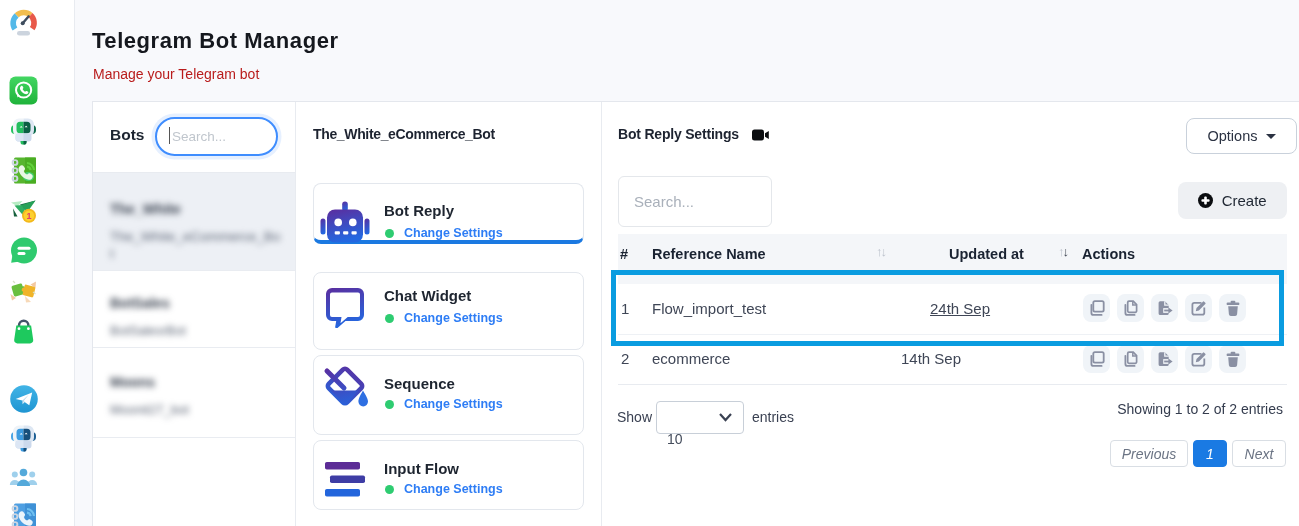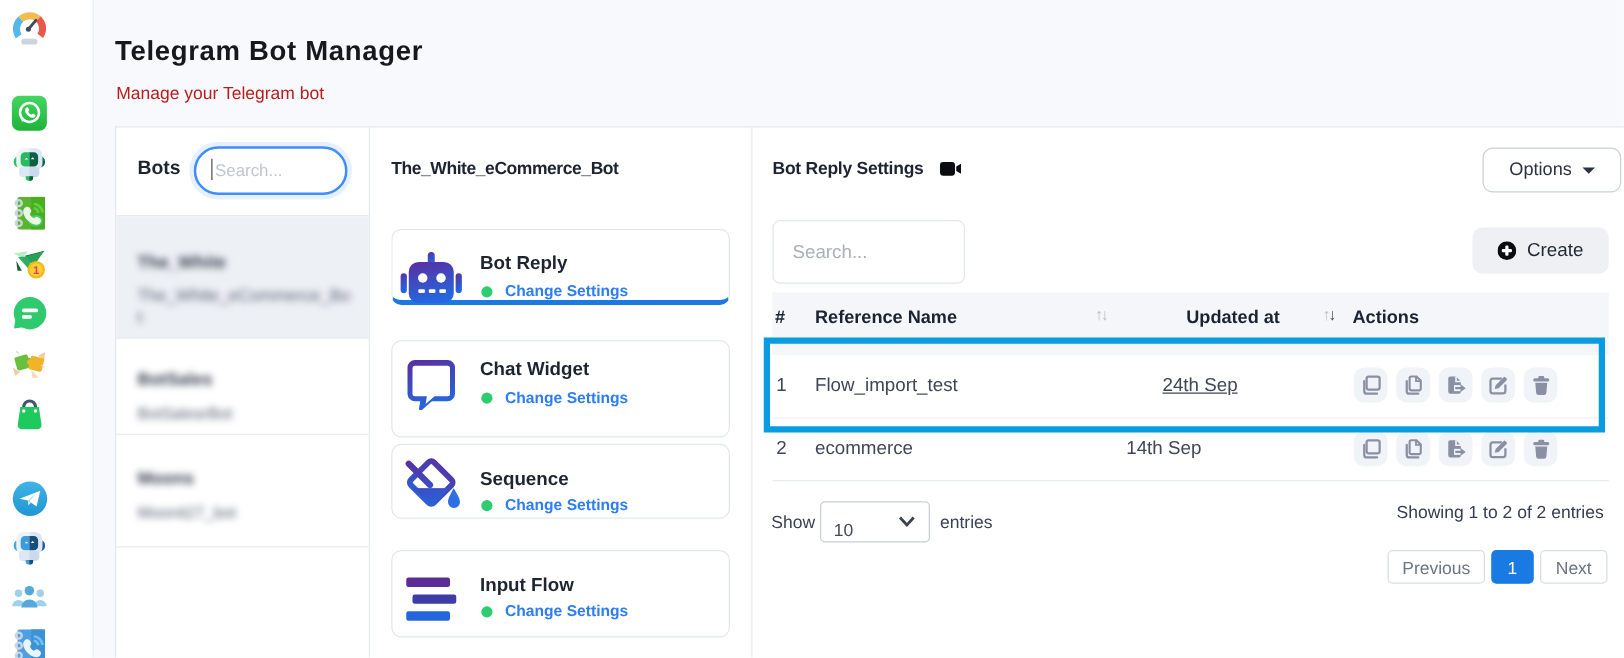--- a/index.html
+++ b/index.html
@@ -10,21 +10,21 @@
 .blur { filter:blur(3px); }
 .card { position:absolute; left:313px; width:271px; background:#fff;
   border:1px solid #e3e7ed; border-radius:8px; }
 .ctitle { position:absolute; left:70px; font-size:15px; font-weight:bold; color:#1e2530; }
 .clink { position:absolute; left:71px; display:flex; align-items:center; }
 .cdot { width:9px; height:9px; border-radius:50%; background:#2ecc71; }
 .ctext { margin-left:10px; font-size:12.5px; font-weight:bold; color:#2e7df5; }
 .abtn { position:absolute; width:27px; height:28px; background:#f0f4f8; border-radius:8px;
   display:flex; align-items:center; justify-content:center; }
 .pbtn { position:absolute; height:27px; border:1px solid #d9dee4; border-radius:4px;
-  background:#fff; color:#6b7484; font-size:14px; display:flex; align-items:center; justify-content:center; }
+  background:#fff; color:#6b7484; font-size:14px; display:flex; align-items:center; justify-content:center;font-style:italic; }
 .hdrtxt { position:absolute; font-size:14.5px; font-weight:bold; color:#1a2332; }
 .rowtxt { position:absolute; font-size:15px; color:#3f4656; }
 </style>
 </head>
 <body>
 
 <div class="abs" style="left:75px; top:0; width:1224px; height:526px; background:#f8f9fc;"></div>
 
 <div class="abs" style="left:0; top:0; width:75px; height:526px; background:#fff; border-right:1px solid #e8ebf0;"></div>
 
@@ -228,21 +228,21 @@
     </linearGradient>
       </defs>
     <path fill="url(#g2)" d="M8 2 h26 a6 6 0 0 1 6 6 v21 a6 6 0 0 1 -6 6 h-12.5 l-8 7 a1.4 1.4 0 0 1 -2.3 -1.3 l1 -5.7 h-4.2 a6 6 0 0 1 -6 -6 v-21 a6 6 0 0 1 6 -6 z M8 6.5 a2 2 0 0 0 -2 2 v20.5 a2 2 0 0 0 2 2 h9.5 l-1 6.2 7.2 -6.2 h10.3 a2 2 0 0 0 2 -2 v-20.5 a2 2 0 0 0 -2 -2 z"></path>
   </svg>
   <div class="ctitle" style="top:14px;">Chat Widget</div>
   <div class="clink" style="top:38px;">
       <span class="cdot"></span>
       <span class="ctext">Change Settings</span>
     </div>
 </div>
-<div class="card" style="top:355px; height:60px;">
+<div class="card" style="top:355px; height:80px;">
   <svg style="position:absolute; left:6px; top:7px;" width="50" height="46" viewBox="0 0 50 46">
     <defs>
         <linearGradient id="g3" gradientUnits="userSpaceOnUse" x1="14" y1="2" x2="26" y2="46">
       <stop offset="0" stop-color="#5b2d9e"></stop>
           <stop offset="1" stop-color="#2467e0"></stop>
     </linearGradient>
     <clipPath id="dia">
           <rect x="12" y="10" width="26" height="26" rx="3" transform="rotate(45 25 23)"></rect>
         </clipPath>
     </defs>
@@ -368,21 +368,21 @@
       <rect x="5.6" y="0.8" width="4.8" height="2.6" rx="1.1" fill="#8a90a3"></rect>
       <rect x="1.6" y="2.6" width="12.8" height="2.5" rx="1.2" fill="#8a90a3"></rect>
       <path d="M3.2 6.2 h9.6 l-0.7 8 a2 2 0 0 1 -2 1.8 H5.9 a2 2 0 0 1 -2 -1.8 z" fill="#8a90a3"></path>
     </svg>
   </div>
 
 <div class="abs" style="left:611px; top:270px; width:673px; height:76px; border:5px solid #0a9ce0; z-index:50;"></div>
 
 <div class="abs" style="left:617px; top:409px; font-size:14px; color:#3a4152;">Show</div>
 <div class="abs" style="left:656px; top:401px; width:88px; height:33px; border:1px solid #c8cfd8; border-radius:4px; background:#fff;"></div>
-<div class="abs" style="left:667px; top:416px; font-size:14px; color:#444c5c;">10</div>
+<div class="abs" style="left:667px; top:431px; font-size:14px; color:#444c5c;">10</div>
 <svg class="abs" style="left:718px; top:412px;" width="15" height="10" viewBox="0 0 15 10">
     <polyline points="2,2 7.5,8 13,2" fill="none" stroke="#3a4152" stroke-width="2.2"></polyline>
   </svg>
 <div class="abs" style="left:752px; top:409px; font-size:14px; color:#3a4152;">entries</div>
 <div class="abs" style="left:1000px; top:401px; width:283px; text-align:right; font-size:14px; color:#343c4e;">Showing 1 to 2 of 2 entries</div>
 <div class="pbtn" style="left:1110px; top:440px; width:78px;">Previous</div>
 <div class="pbtn" style="left:1193px; top:440px; width:34px; background:#1a7ae3; border-color:#1a7ae3; color:#fff;">1</div>
 <div class="pbtn" style="left:1232px; top:440px; width:54px;">Next</div>
 
 </body></html>

